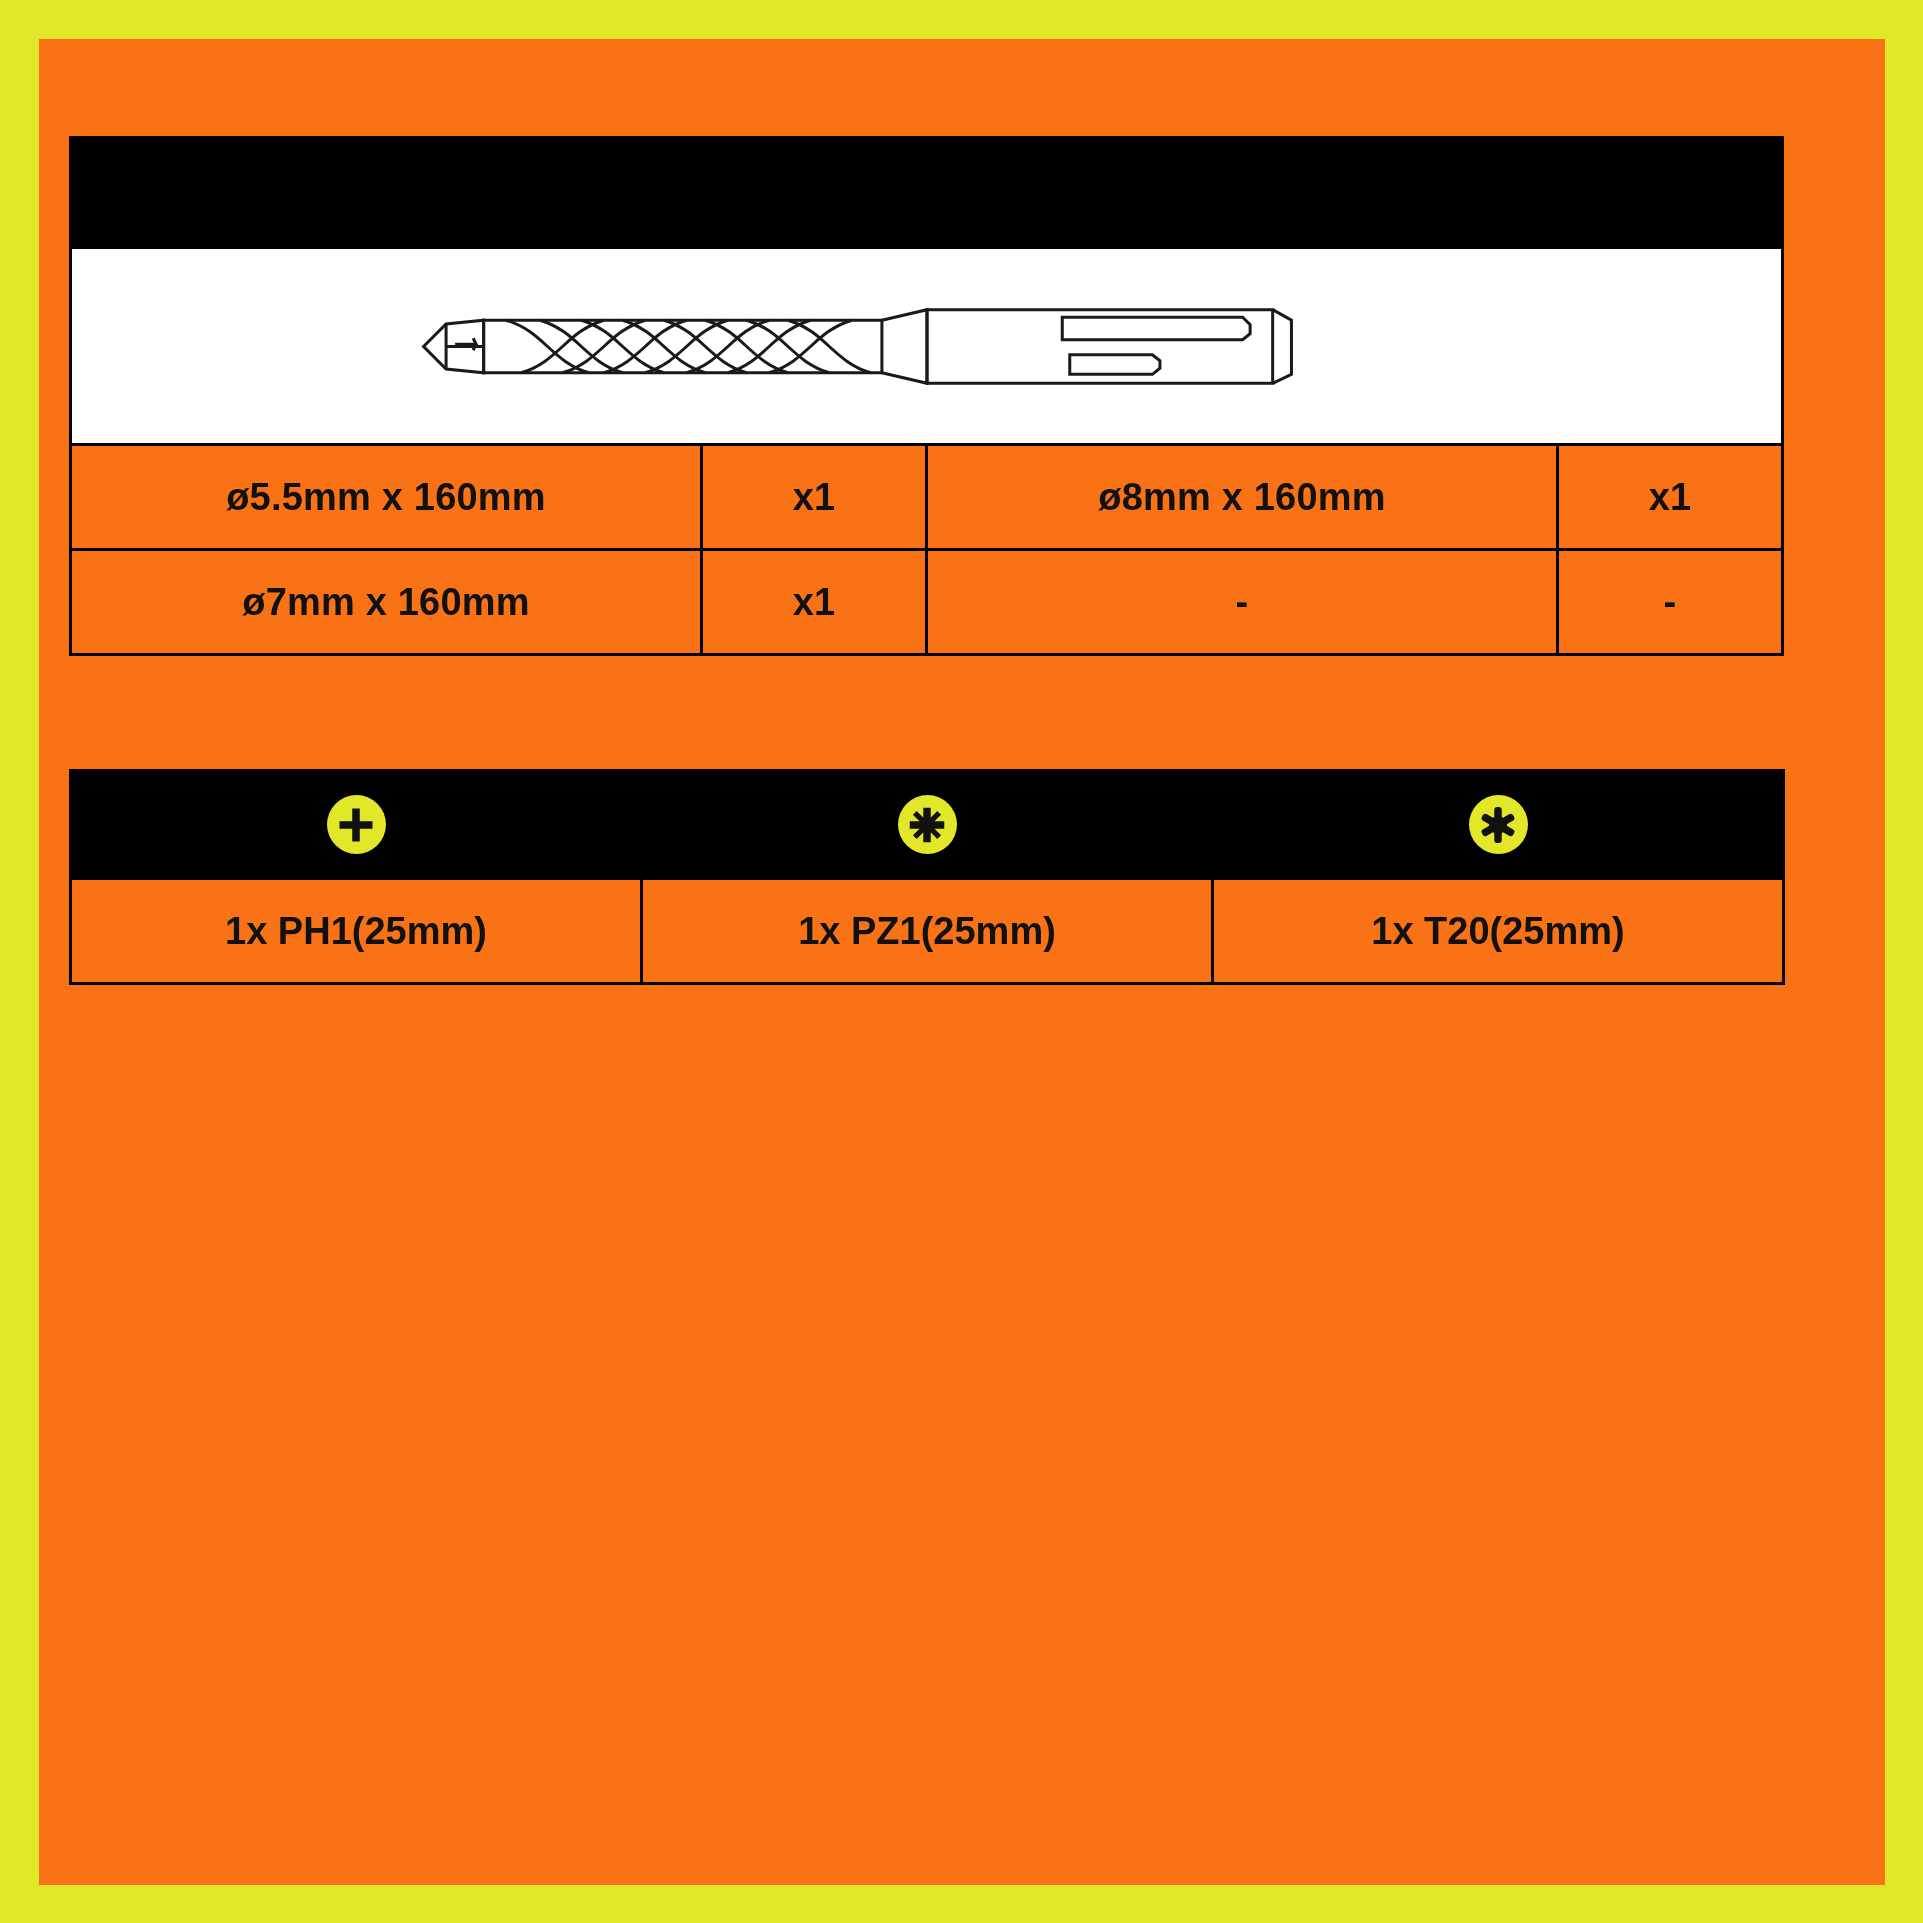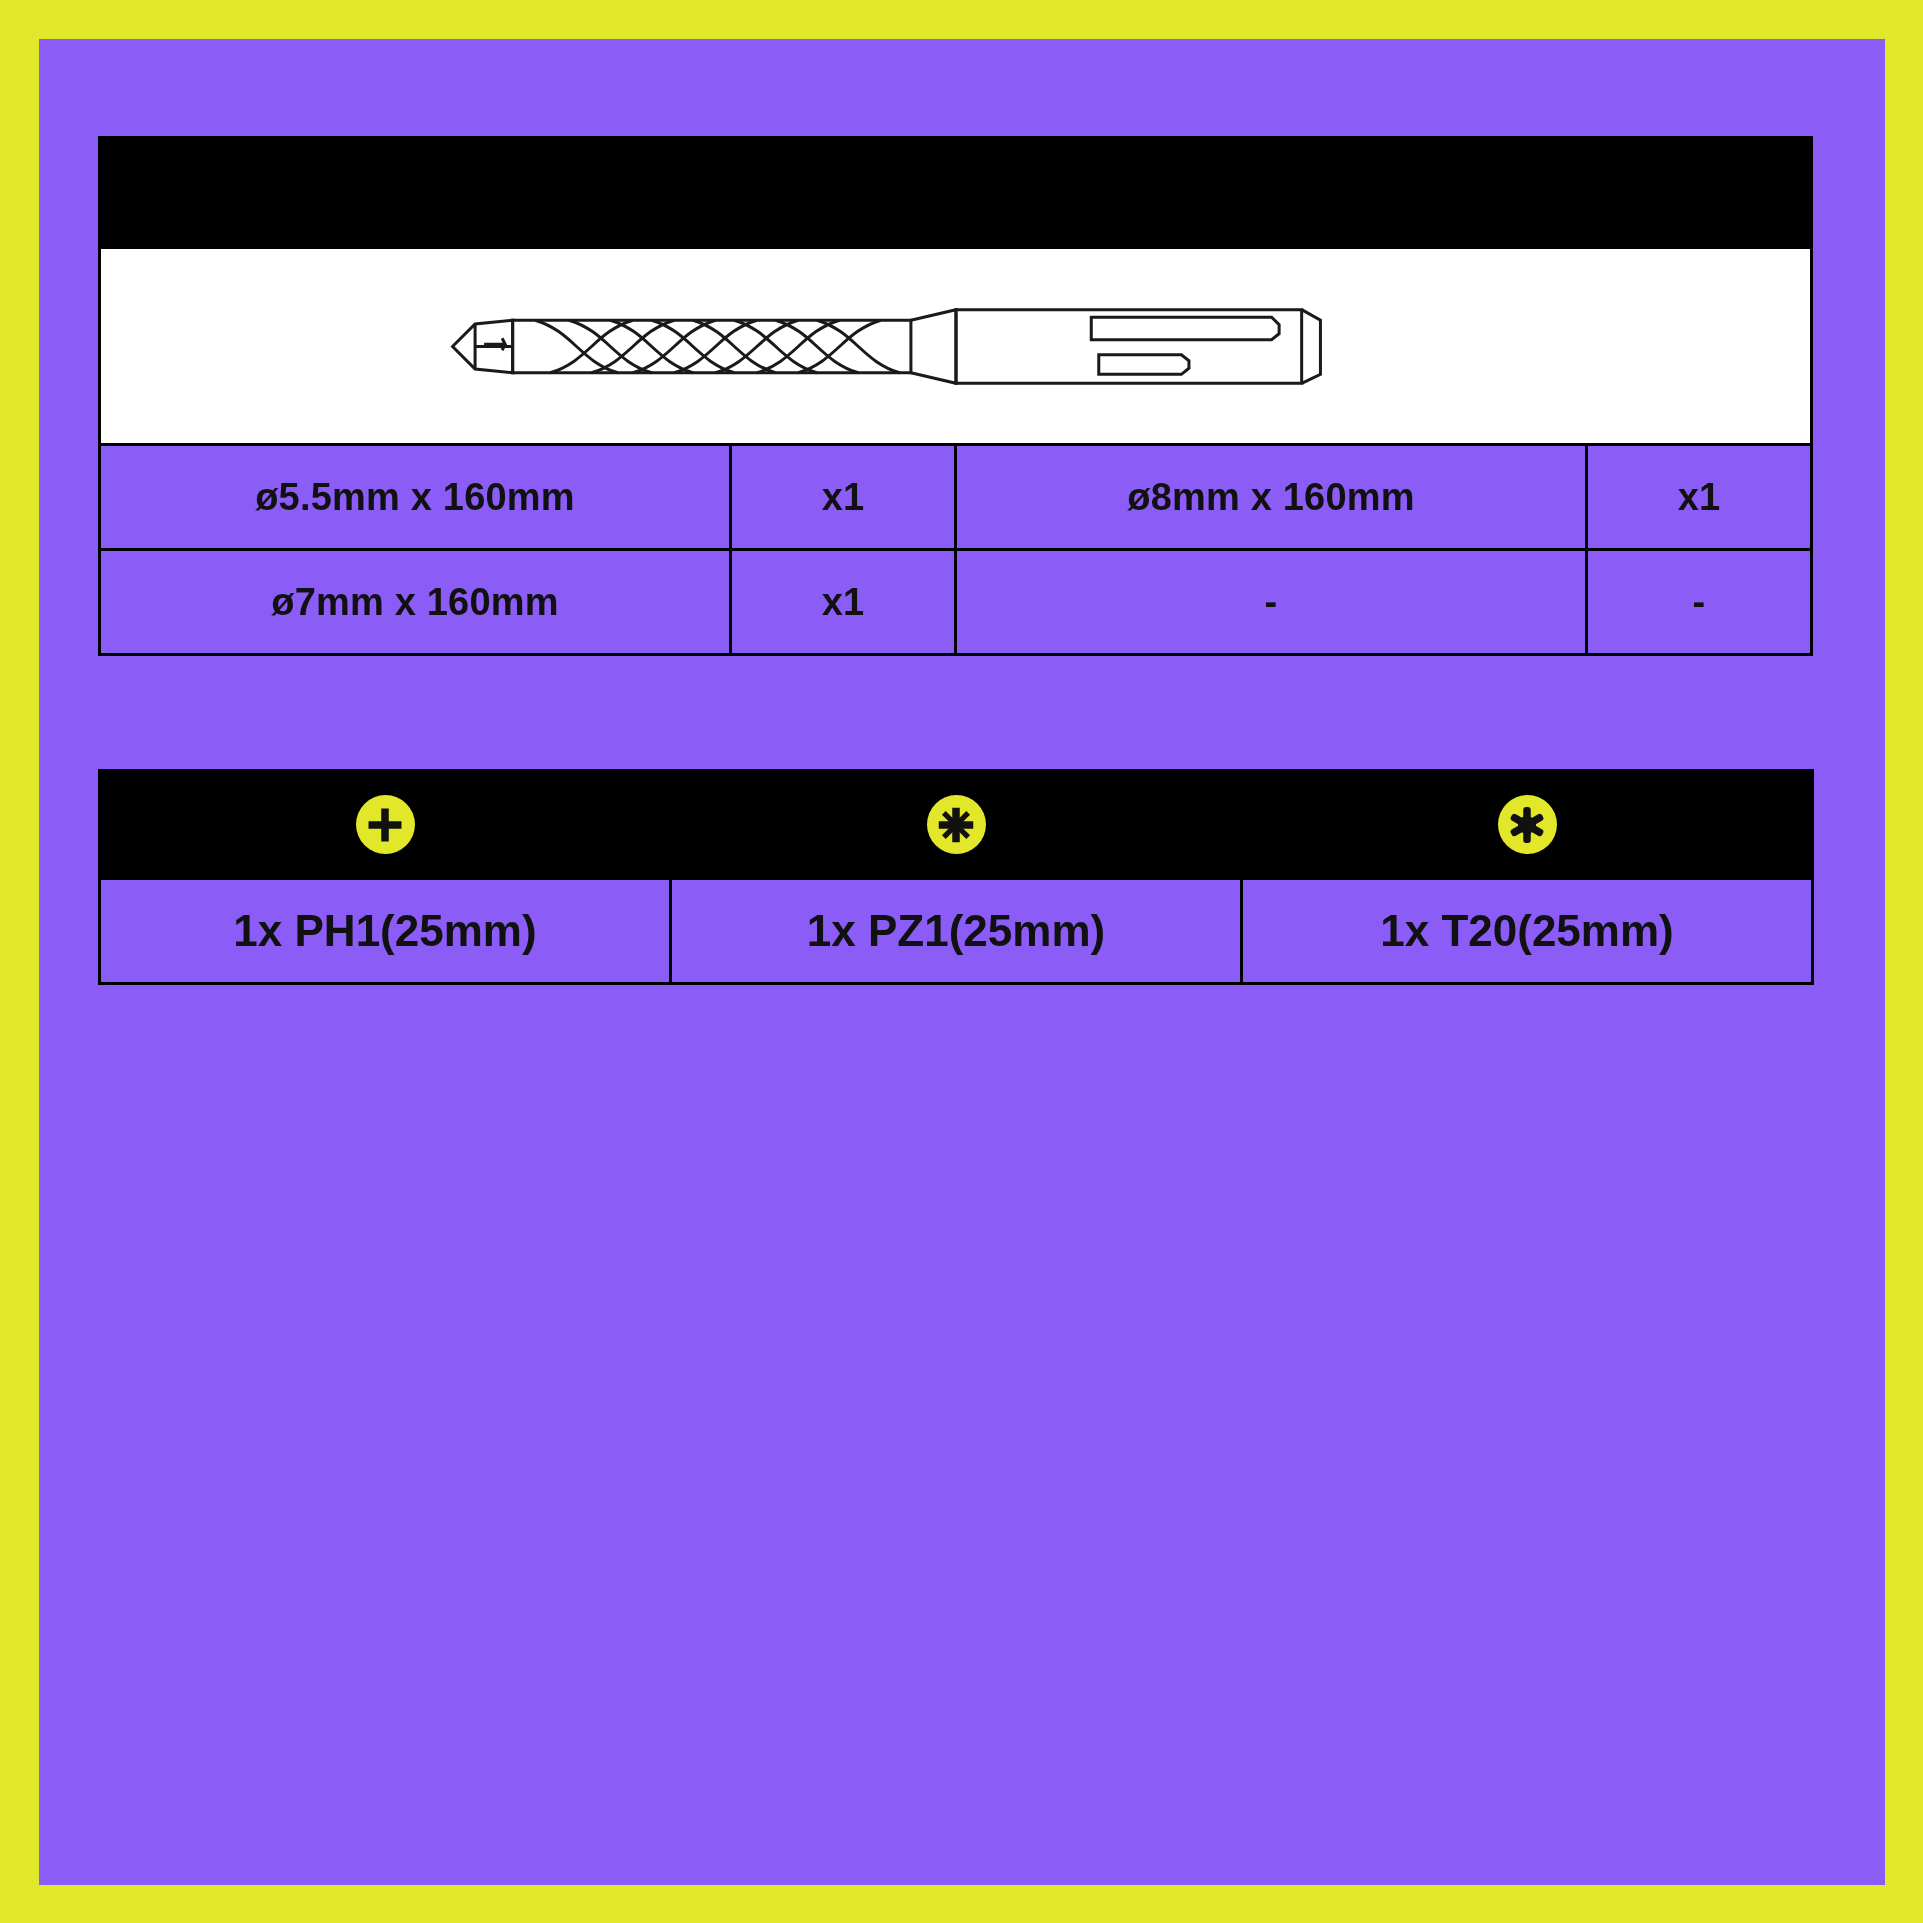--- a/index.html
+++ b/index.html
@@ -20,22 +20,22 @@
     box-sizing: border-box;
     width: 1924px;
     height: 1924px;
     background: #e2e829;     
     padding: 39px;
   }
   .page-inner {
     box-sizing: border-box;
     width: 100%;
     height: 100%;
-    background: #8b5cf6;
-    padding: 53px 59px;
+    background: #f97316;
+    padding: 53px 30px;
   }
 
   
   .tbl {
     border-collapse: collapse;
     table-layout: fixed;
     border: 3px solid #000000;
   }
   .tbl td, .tbl th {
     border: 3px solid #000000;
@@ -84,21 +84,21 @@
     width: 1713px;
     margin-top: 113px;
   }
   #bits-table thead th {
     background: #000000;
     height: 105px;
     border: 3px solid #000000;
   }
   #bits-table tbody td {
     height: 102px;
-    font-size: 44px;
+    font-size: 38px;
   }
   .col-bit { width: 571px; }
 
   .icon-badge {
     width: 59px;
     height: 59px;
     border-radius: 50%;
     background: #e2e829;
     display: inline-flex;
     align-items: center;

